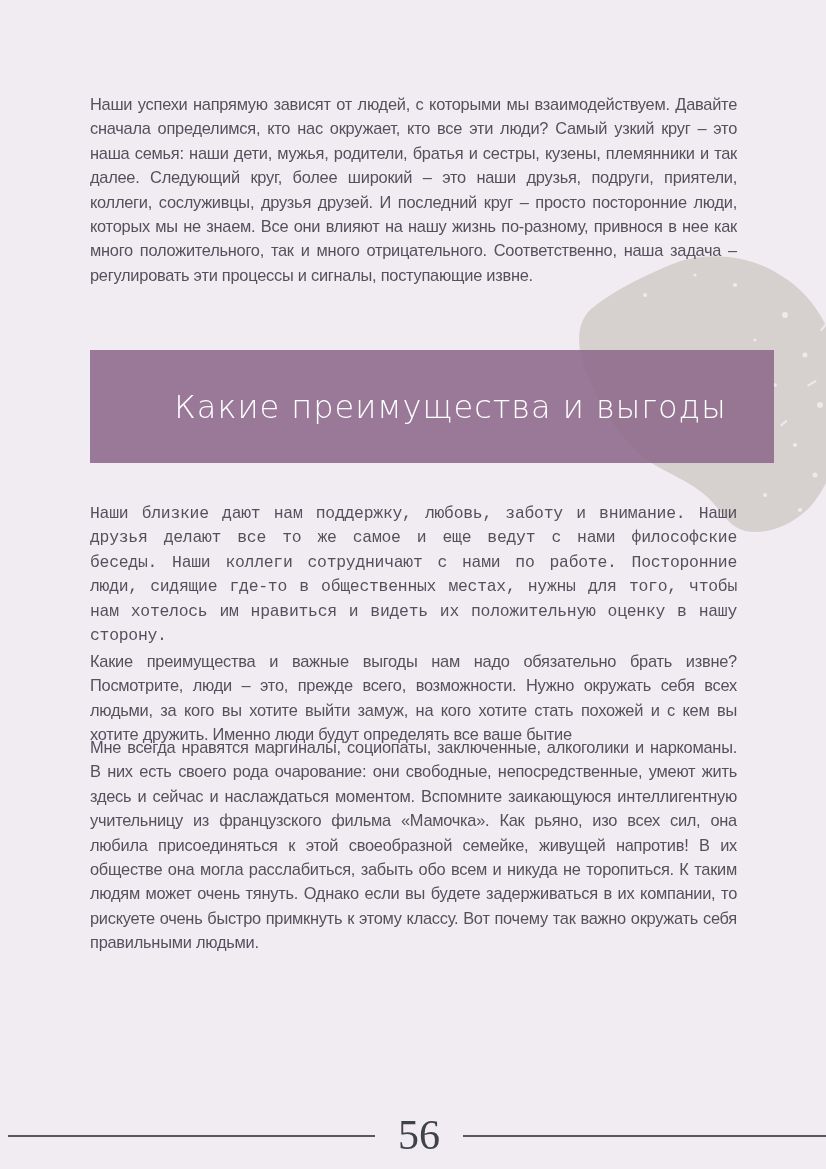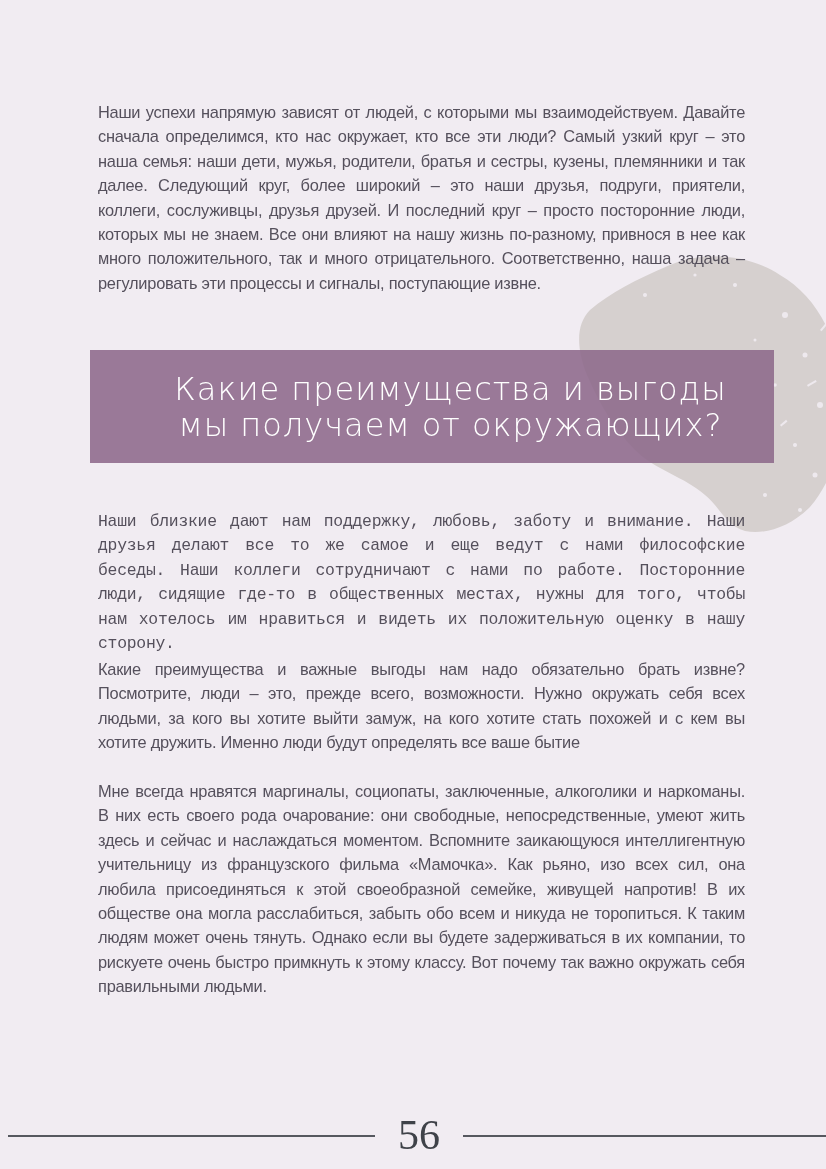--- a/index.html
+++ b/index.html
@@ -27,26 +27,26 @@
       position: absolute;
       left: 90px;
       width: 647px;
       font-size: 16.4px;
       line-height: 24.4px;
       text-align: justify;
       letter-spacing: -0.25px;
       font-weight: 300;
       color: #55505c;
       z-index: 2;
-      margin: 8px;
+      margin: 0;
     }
     #p1 { top: 92px; }
     #p2 { top: 502px; font-family: Liberation Mono, monospace; }
     #p3 { top: 649px; }
-    #p4 { top: 771px; }
+    #p4 { top: 735px; }
     .banner {
       position: absolute;
       left: 90px;
       top: 350px;
       width: 647px;
       height: 113px;
       background: rgba(141, 105, 139, 0.88);
       z-index: 1;
       display: flex;
       flex-direction: column;
@@ -115,21 +115,20 @@
     <rect x="232" y="140" width="10" height="2" transform="rotate(-30 232 140)"></rect>
     <rect x="205" y="180" width="8" height="2" transform="rotate(-40 205 180)"></rect>
     <rect x="245" y="85" width="9" height="2" transform="rotate(-50 245 85)"></rect>
   </g>
 </svg>
 
 <p class="para" id="p1">Наши успехи напрямую зависят от людей, с которыми мы взаимодействуем. Давайте сначала определимся, кто нас окружает, кто все эти люди? Самый узкий круг – это наша семья: наши дети, мужья, родители, братья и сестры, кузены, племянники и так далее. Следующий круг, более широкий – это наши друзья, подруги, приятели, коллеги, сослуживцы, друзья друзей. И последний круг – просто посторонние люди, которых мы не знаем. Все они влияют на нашу жизнь по-разному, привнося в нее как много положительного, так и много отрицательного. Соответственно, наша задача – регулировать эти процессы и сигналы, поступающие извне.</p>
 
 <div class="banner">
   <div class="banner-line">Какие преимущества и выгоды</div>
-  <div class="banner-line">мы получаем от окружающих?</div>
 </div>
 
 <p class="para" id="p2">Наши близкие дают нам поддержку, любовь, заботу и внимание. Наши друзья делают все то же самое и еще ведут с нами философские беседы. Наши коллеги сотрудничают с нами по работе. Посторонние люди, сидящие где-то в общественных местах, нужны для того, чтобы нам хотелось им нравиться и видеть их положительную оценку в нашу сторону.</p>
 <p class="para" id="p3">Какие преимущества и важные выгоды нам надо обязательно брать извне? Посмотрите, люди – это, прежде всего, возможности. Нужно окружать себя всех людьми, за кого вы хотите выйти замуж, на кого хотите стать похожей и с кем вы хотите дружить. Именно люди будут определять все ваше бытие</p>
 <p class="para" id="p4">Мне всегда нравятся маргиналы, социопаты, заключенные, алкоголики и наркоманы. В них есть своего рода очарование: они свободные, непосредственные, умеют жить здесь и сейчас и наслаждаться моментом. Вспомните заикающуюся интеллигентную учительницу из французского фильма «Мамочка». Как рьяно, изо всех сил, она любила присоединяться к этой своеобразной семейке, живущей напротив! В их обществе она могла расслабиться, забыть обо всем и никуда не торопиться. К таким людям может очень тянуть. Однако если вы будете задерживаться в их компании, то рискуете очень быстро примкнуть к этому классу. Вот почему так важно окружать себя правильными людьми.</p>
 
 <div class="footer">
   <div class="footer-line left"></div>
   <div class="page-number">56</div>
   <div class="footer-line right"></div>

